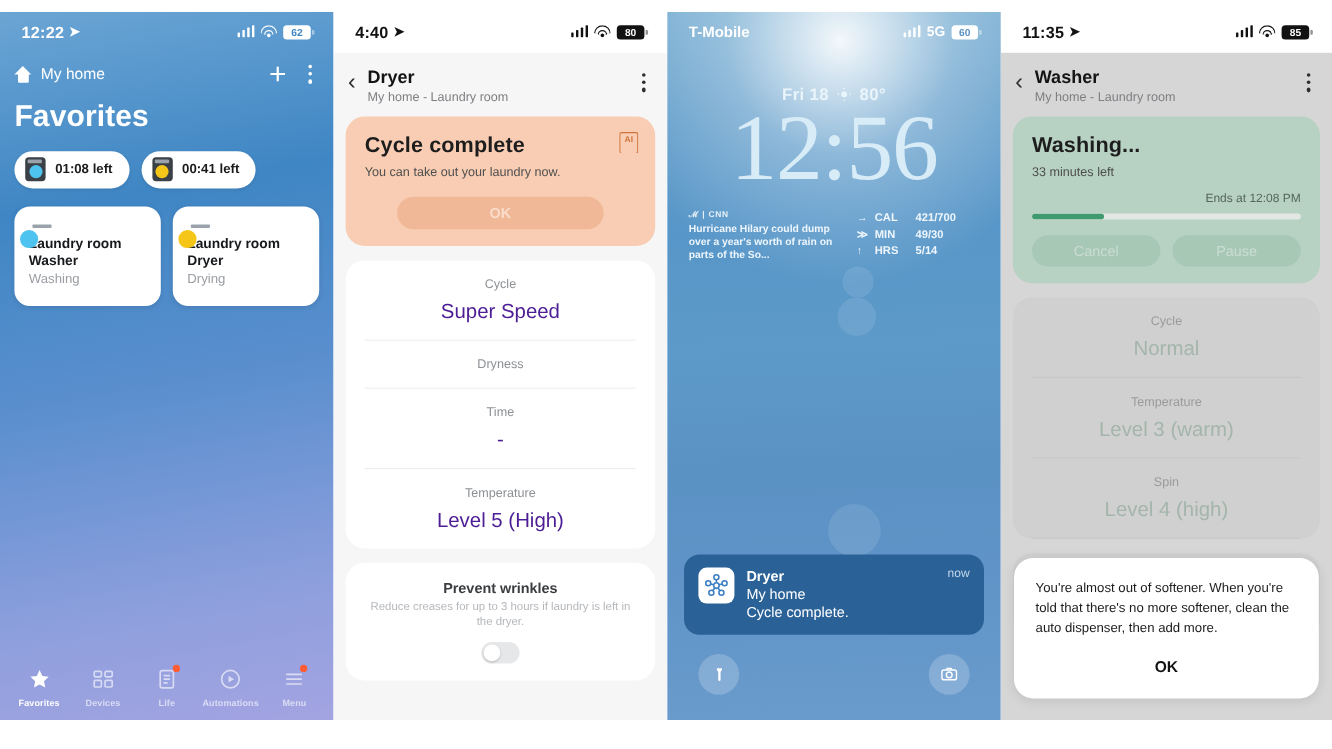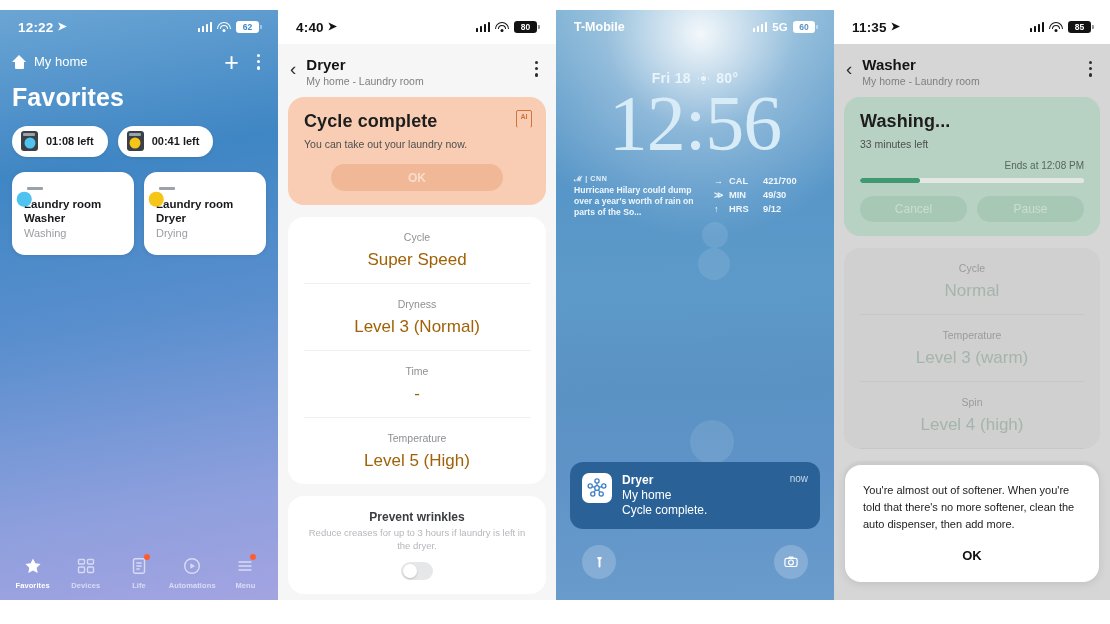--- a/index.html
+++ b/index.html
@@ -14,21 +14,21 @@
   .panel { position: relative; width: 278px; height: 600px; overflow: hidden; flex: 0 0 auto; }
   .panel.p4 { width: 276px; }
   .phone { position: absolute; left: 0; top: 10px; width: 100%; height: 604px; overflow: hidden; }
 
   
   .statusbar {
     position: relative; height: 34px; display: flex; align-items: center;
     justify-content: space-between; padding: 0 16px 0 18px;
   }
   .sb-left { font-size: 13.5px; font-weight: bold; letter-spacing: .2px; display:flex; align-items:center; gap:4px;}
-  .sb-right { display: flex; align-items: center; gap: 5px; }
+  .sb-right { display: flex; gap: 5px; }
   .loc-arrow { font-size: 11px; transform: translateY(-1px) rotate(0deg); }
   .bars { display: inline-flex; align-items: flex-end; gap: 1.5px; height: 10px; }
   .bars i { width: 2.5px; background: currentColor; border-radius: .6px; display:block; }
   .bars i:nth-child(1){height:4px}.bars i:nth-child(2){height:6px}
   .bars i:nth-child(3){height:8px}.bars i:nth-child(4){height:10px}
   .wifi { position: relative; width: 14px; height: 11px; }
   .wifi span { position: absolute; left: 50%; transform: translateX(-50%);
     border: 1.6px solid currentColor; border-bottom: none; border-radius: 50% 50% 0 0 / 100% 100% 0 0; }
   .wifi span.w1 { width: 14px; height: 7px; top: 0; }
   .wifi span.w2 { width: 8px; height: 4px; top: 3.5px; }
@@ -108,21 +108,21 @@
     display: flex; align-items: flex-start; justify-content: center; padding-top: 1.5px;
     clip-path: polygon(0 0,100% 0,100% 100%,50% 76%,0 100%); }
   .ok-btn { margin: 14px auto 0 auto; width: 76%; height: 27px; border-radius: 14px; background: #f0b896;
     color: #f9ddca; font-size: 12px; font-weight: bold; display: flex; align-items: center; justify-content: center; }
 
   .listcard { background: #fff; border-radius: 16px; margin: 12px 10px 0 10px; padding: 0 16px; text-align: center; }
   .row { padding: 14px 0 13px 0; border-bottom: 1px solid #efefef; }
   .row:last-child { border-bottom: none; }
   .row-label { font-size: 10.5px; color: #8d9094; }
   .row-value { font-size: 17px; margin-top: 7px; }
-  .p2 .row-value { color: #a16207; }
+  .p2 .row-value { color: #4c1d95; }
   .toggle-row { display: flex; align-items: center; gap: 10px; padding: 14px 0 14px 0; flex-direction: column; }
   .toggle-row .txt { flex: 1 1 auto; }
   .tr-title { font-size: 12px; font-weight: bold; color: #3a3c3f; }
   .tr-sub { font-size: 9.5px; color: #b4b7bb; margin-top: 3px; line-height: 12.5px; }
   .switch { width: 32px; height: 18px; border-radius: 10px; background: #e6e7e9; position: relative; flex: 0 0 auto; }
   .switch i { position: absolute; left: 2px; top: 2px; width: 14px; height: 14px; border-radius: 50%;
     background: #fff; box-shadow: 0 1px 2px rgba(0,0,0,.18); display: block; }
 
   
   .p3 .phone { background:
@@ -380,21 +380,20 @@
         <div class="ok-btn">OK</div>
       </div>
 
       <div class="listcard">
         <div class="row">
           <div class="row-label">Cycle</div>
           <div class="row-value">Super Speed</div>
         </div>
         <div class="row">
           <div class="row-label">Dryness</div>
-          <div class="row-value">Level 3 (Normal)</div>
         </div>
         <div class="row">
           <div class="row-label">Time</div>
           <div class="row-value">-</div>
         </div>
         <div class="row">
           <div class="row-label">Temperature</div>
           <div class="row-value">Level 5 (High)</div>
         </div>
       </div>
@@ -461,21 +460,21 @@
             <span>421/700</span>
           </div>
           <div class="fit-row">
             <span class="ar">≫</span>
             <span>MIN</span>
             <span>49/30</span>
           </div>
           <div class="fit-row">
             <span class="ar">↑</span>
             <span>HRS</span>
-            <span>9/12</span>
+            <span>5/14</span>
           </div>
         </div>
       </div>
 
       <div style="position:absolute;left:0;right:0;top:452px">
         <div class="notif">
           <span class="notif-ico">
             <svg viewBox="0 0 30 30" width="30" height="30" fill="none" stroke="#3c7fc4" stroke-width="1.3">
               <circle cx="15" cy="8" r="2.1"></circle>
                 <circle cx="8.2" cy="13" r="2.1"></circle>

